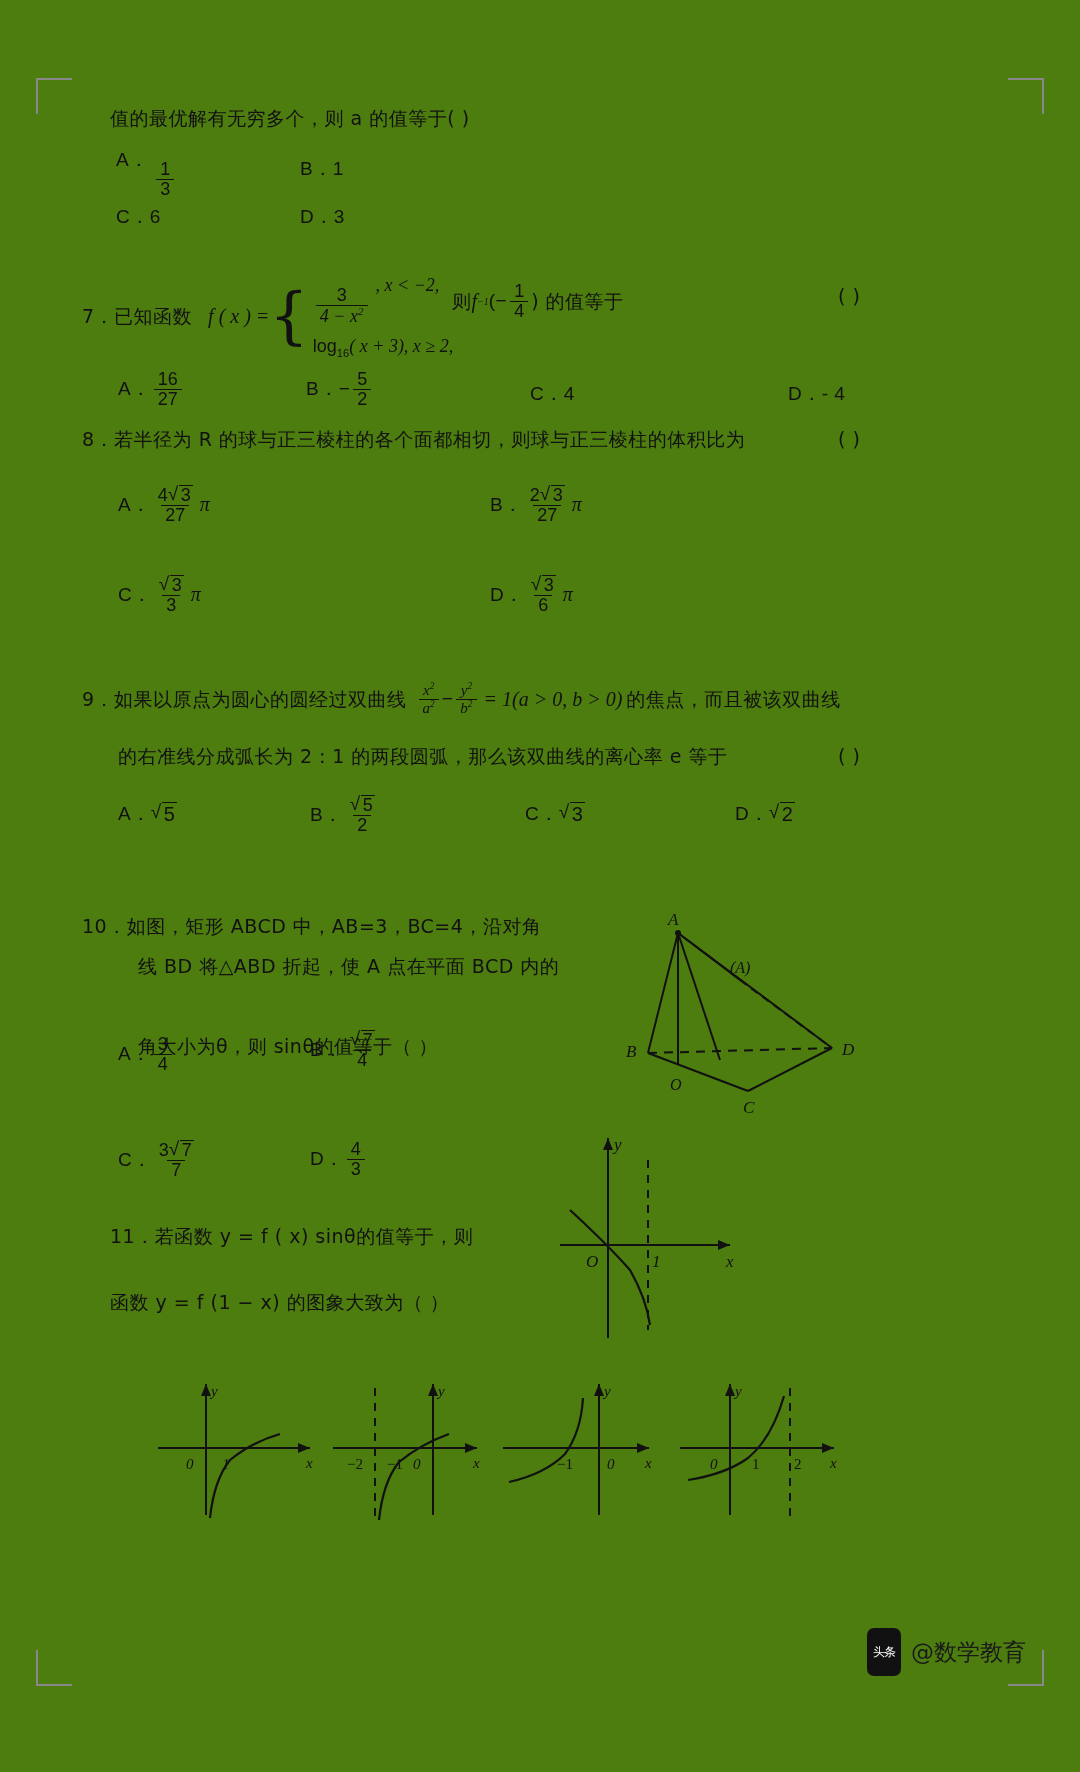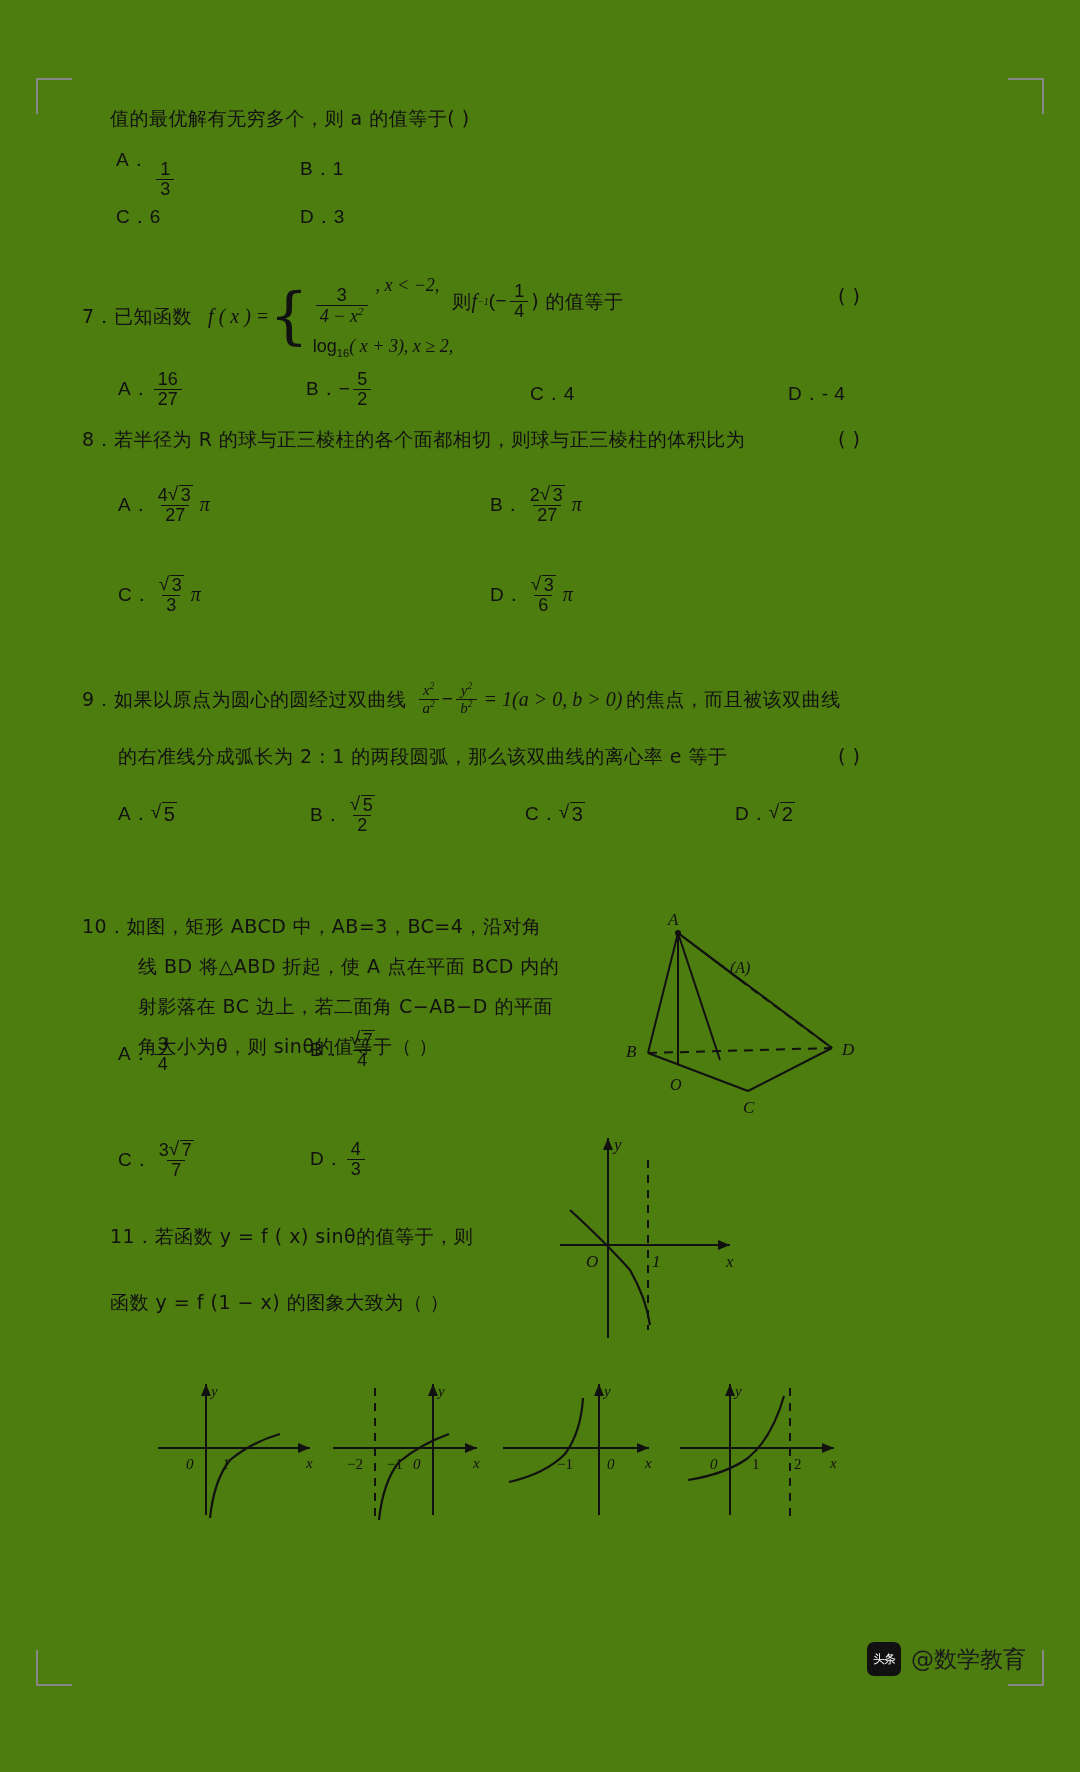--- a/index.html
+++ b/index.html
@@ -50,21 +50,21 @@
   .piece .brace {
     font-size:62px; font-family:"DejaVu Serif",serif; line-height:0.75;
     margin-right:4px; font-weight:300;
   }
   .piece .cases { display:flex; flex-direction:column; gap:10px; }
   .piece .case { white-space:nowrap; font-size:18px; }
 
   svg { display:block; }
   .wm { position:absolute; right:54px; bottom:96px; display:flex; align-items:center; gap:10px; }
   .wm .logo {
-    width:34px; height:34px; border-radius:7px; background:#111; color:#fff;
+    width:34px; height:48px; border-radius:7px; background:#111; color:#fff;
     font-size:12px; display:flex; align-items:center; justify-content:center;
     font-family:"DejaVu Sans",sans-serif; letter-spacing:-1px;
   }
   .wm .wtxt { font-size:23px; color:#1a1a1a; font-family:"DejaVu Sans",sans-serif; }
 </style>
 </head>
 <body>
 
 <div class="page">
 
@@ -221,21 +221,20 @@
   </div>
   <div class="row" style="left:735px; top:800px; display:flex; align-items:center;">
     <span class="txt">D．</span>
     <span class="sqrt" style="font-size:20px;"><span>2</span></span>
   </div>
 
   <div class="row txt cn" style="left:82px; top:912px;">
     <span>10．</span><span>如图，矩形 ABCD 中，AB=3，BC=4，沿对角</span>
   </div>
   <div class="row txt cn" style="left:138px; top:952px;">线 BD 将△ABD 折起，使 A 点在平面 BCD 内的</div>
-  <div class="row txt cn" style="left:138px; top:992px;">射影落在 BC 边上，若二面角 C−AB−D 的平面</div>
   <div class="row txt cn" style="left:138px; top:1032px;">角大小为θ，则 sinθ的值等于（          ）</div>
 
   <div class="row" style="left:580px; top:905px;">
     <svg width="330" height="215" viewBox="0 0 330 215">
       <g stroke="#111" fill="none" stroke-width="2">
 
         <line x1="68" y1="148" x2="98" y2="28"></line>
         <line x1="98" y1="28" x2="98" y2="160"></line>
         <line x1="98" y1="28" x2="140" y2="155"></line>
         <line x1="98" y1="28" x2="252" y2="143"></line>

